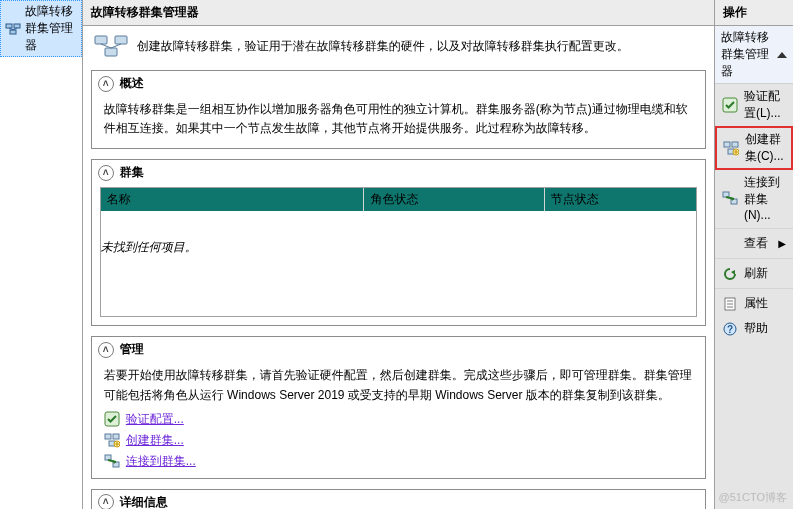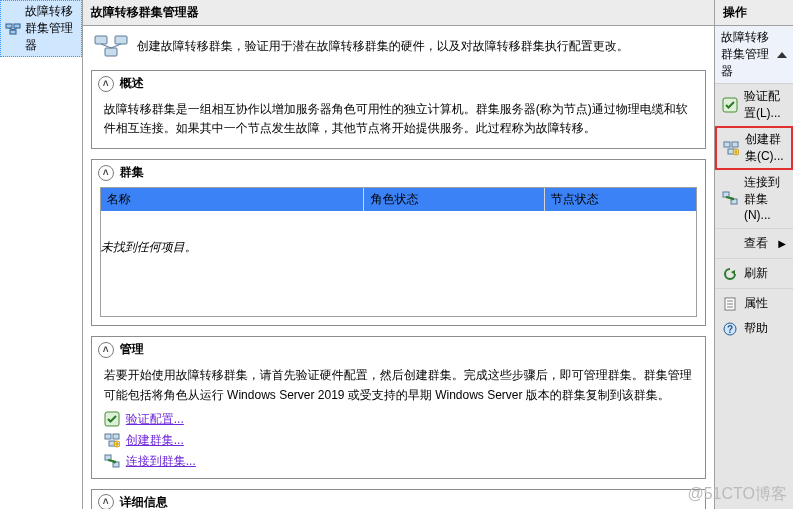--- a/index.html
+++ b/index.html
@@ -111,21 +111,21 @@
   .section-body {
     padding: 4px 12px;
     line-height: 1.6;
   }
   .clusters-table {
     border: 1px solid #a0a0a0;
     margin: 2px 8px;
   }
   .clusters-head {
     display: flex;
-    background: #3b82f6;
+    background: #0f766e;
     font-weight: normal;
   }
   .clusters-head > div {
     padding: 3px 6px;
     border-right: 1px solid #d4d4d4;
   }
   .col-name { flex: 1 1 45%; }
   .col-rolestate { flex: 1 1 30%; }
   .col-nodestate { flex: 1 1 25%; border-right: none !important; }
   .clusters-empty {
@@ -198,21 +198,21 @@
     margin: 2px 0;
   }
   .action-indent {
     padding-left: 28px;
   }
   .watermark {
     position: fixed;
     right: 6px;
     bottom: 4px;
     color: #bbb;
-    font-size: 16px;
+    font-size: 11px;
     pointer-events: none;
   }
   svg { display: block; }
 </style>
 </head>
 <body>
 
 <div class="app">
 
   <div class="tree-pane">

